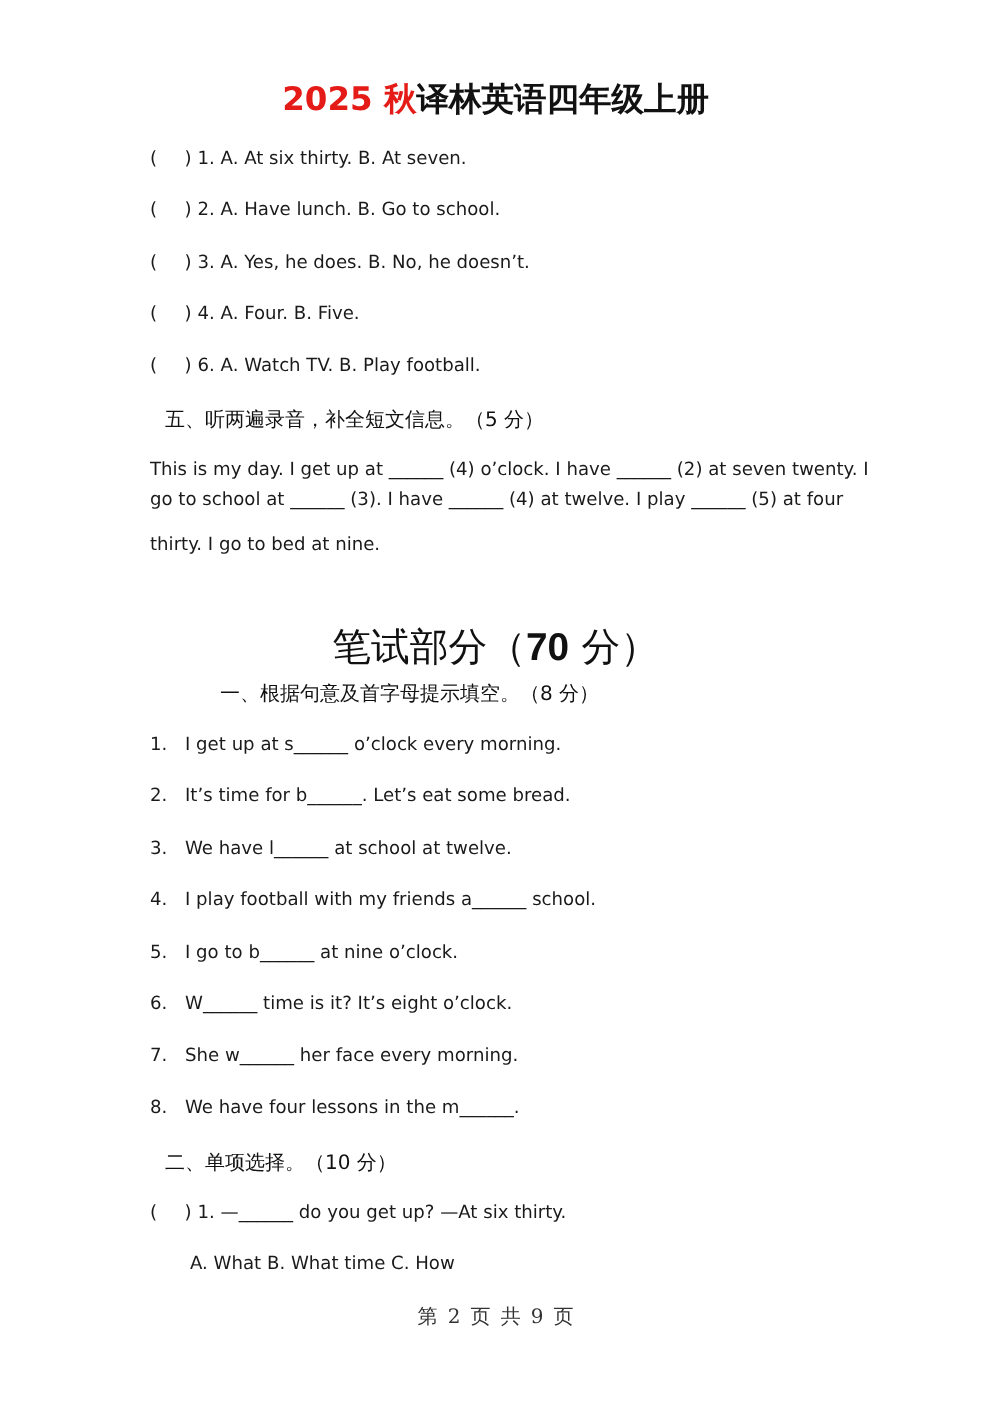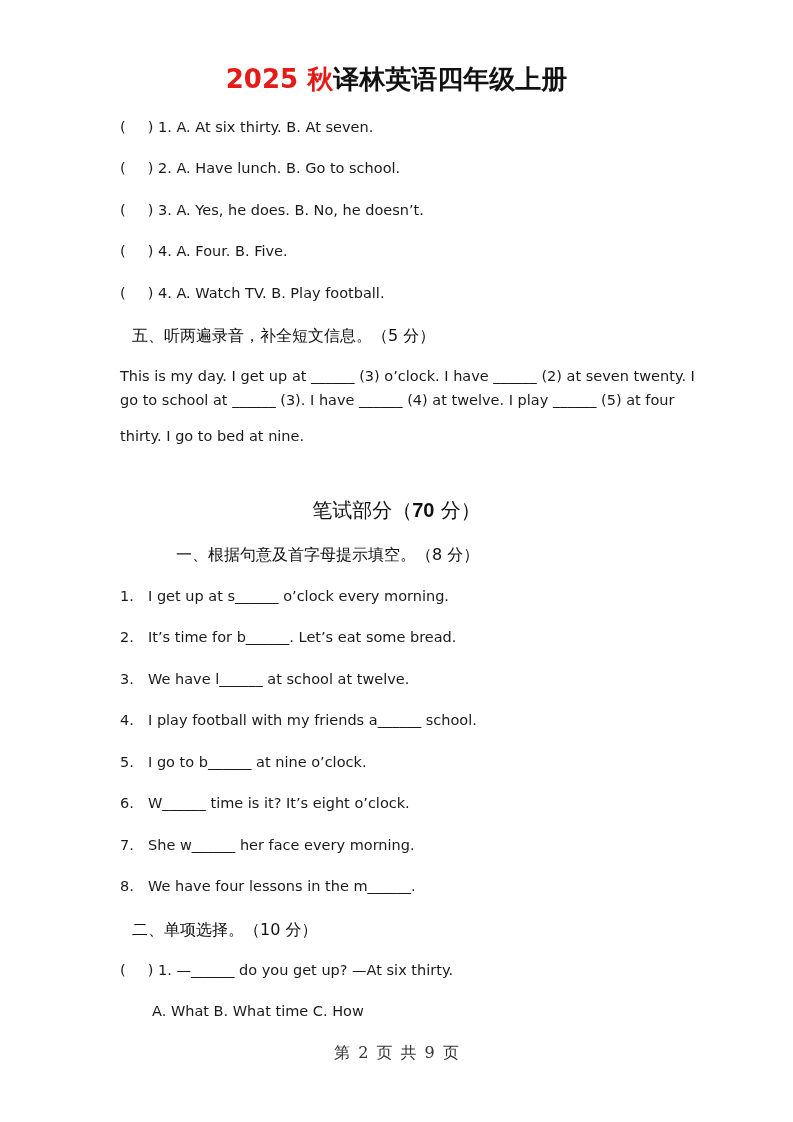--- a/index.html
+++ b/index.html
@@ -63,21 +63,21 @@
       color: #1a1a1a;
     }
     .para.last { text-align-last: left; }
     .subtitle {
       position: absolute;
       top: 497px;
       left: 0;
       width: 793px;
       text-align: center;
       font-family: "DejaVu Serif", "Liberation Serif", serif;
-      font-size: 20px;
+      font-size: 31px;
       color: #111;
     }
     .subtitle b { font-family: "Liberation Sans", sans-serif; font-weight: bold; }
     .num {
       display: inline-block;
       width: 28px;
     }
     .options {
       position: absolute;
       left: 152px;
@@ -112,25 +112,25 @@
   <div class="line" style="top:160px;">
     <span class="paren">(<span class="r">)</span></span><span>2. A. Have lunch. B. Go to school.</span>
   </div>
   <div class="line" style="top:202px;">
     <span class="paren">(<span class="r">)</span></span><span>3. A. Yes, he does. B. No, he doesn’t.</span>
   </div>
   <div class="line" style="top:243px;">
     <span class="paren">(<span class="r">)</span></span><span>4. A. Four. B. Five.</span>
   </div>
   <div class="line" style="top:285px;">
-    <span class="paren">(<span class="r">)</span></span><span>4. A. Watch TV. B. Play football.</span>
+    <span class="paren">(<span class="r">)</span></span><span>6. A. Watch TV. B. Play football.</span>
   </div>
 
   <div class="section-head" style="top:326px;">五、听两遍录音，补全短文信息。（5  分）</div>
-  <div class="para" style="top:368px;">This is my day. I get up at ______ (3) o’clock. I have ______ (2) at seven twenty. I</div>
+  <div class="para" style="top:368px;">This is my day. I get up at ______ (4) o’clock. I have ______ (2) at seven twenty. I</div>
   <div class="para" style="top:392px;">go to school at ______ (3). I have ______ (4) at twelve. I play ______ (5) at four</div>
   <div class="para last" style="top:428px;">thirty. I go to bed at nine.</div>
 
   <div class="subtitle">
     <span>笔试部分（</span><b>70</b><span> 分）</span>
   </div>
 
   <div class="section-head" style="top:545px;margin-left:44px;">一、根据句意及首字母提示填空。（8  分）</div>
 
   <div class="line" style="top:588px;">

